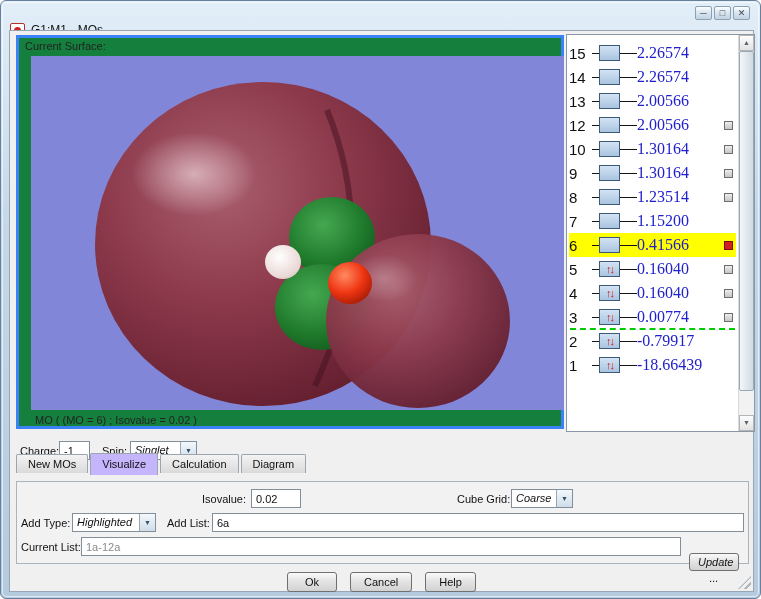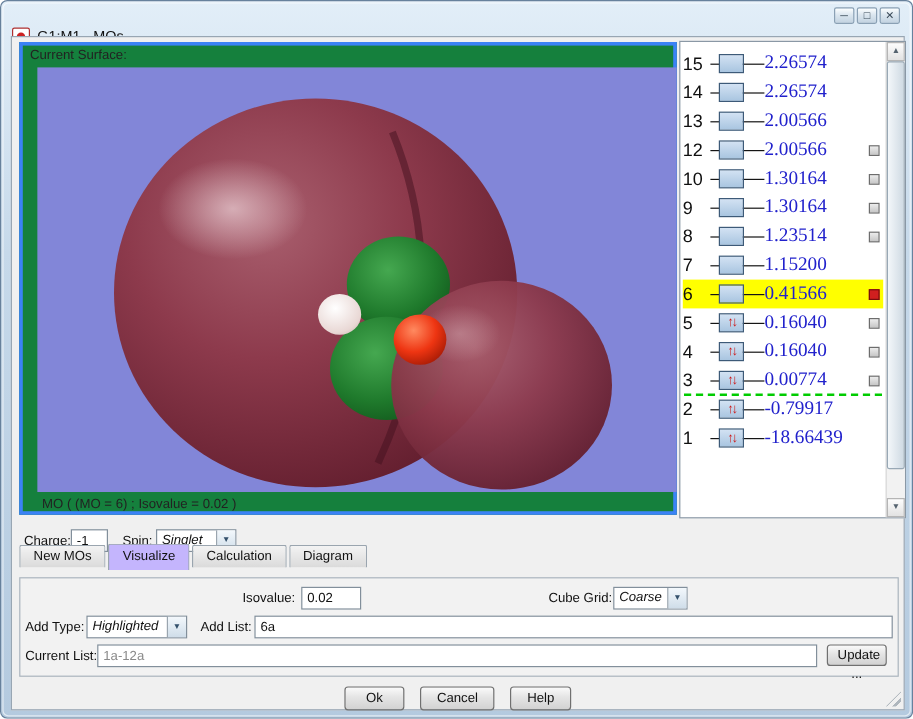--- a/index.html
+++ b/index.html
@@ -339,21 +339,21 @@
       <span class="lbl" style="left:4px; top:35px;">Add Type:</span>
       <div class="combo" style="left:55px; top:31px; width:84px;">
         <span class="val">Highlighted</span>
         <span class="dd">▼</span>
       </div>
       <span class="lbl" style="left:150px; top:35px;">Add List:</span>
       <input class="tbox" style="left: 195px; top: 31px; width: 532px;" value="6a">
 
       <span class="lbl" style="left:4px; top:59px;">Current List:</span>
       <input class="tbox dim" style="left: 64px; top: 55px; width: 600px;" value="1a-12a">
-      <div class="btn small" style="position:absolute; left:672px; top:55px; width:42px;">Update ...</div>
+      <div class="btn small" style="position:absolute; left:672px; top:71px; width:42px;font-style:italic;">Update ...</div>
     </div>
 
     <div class="footer">
       <div class="btn">Ok</div>
       <div class="btn">Cancel</div>
       <div class="btn">Help</div>
     </div>
 
     <div class="grip"></div>
   </div>

